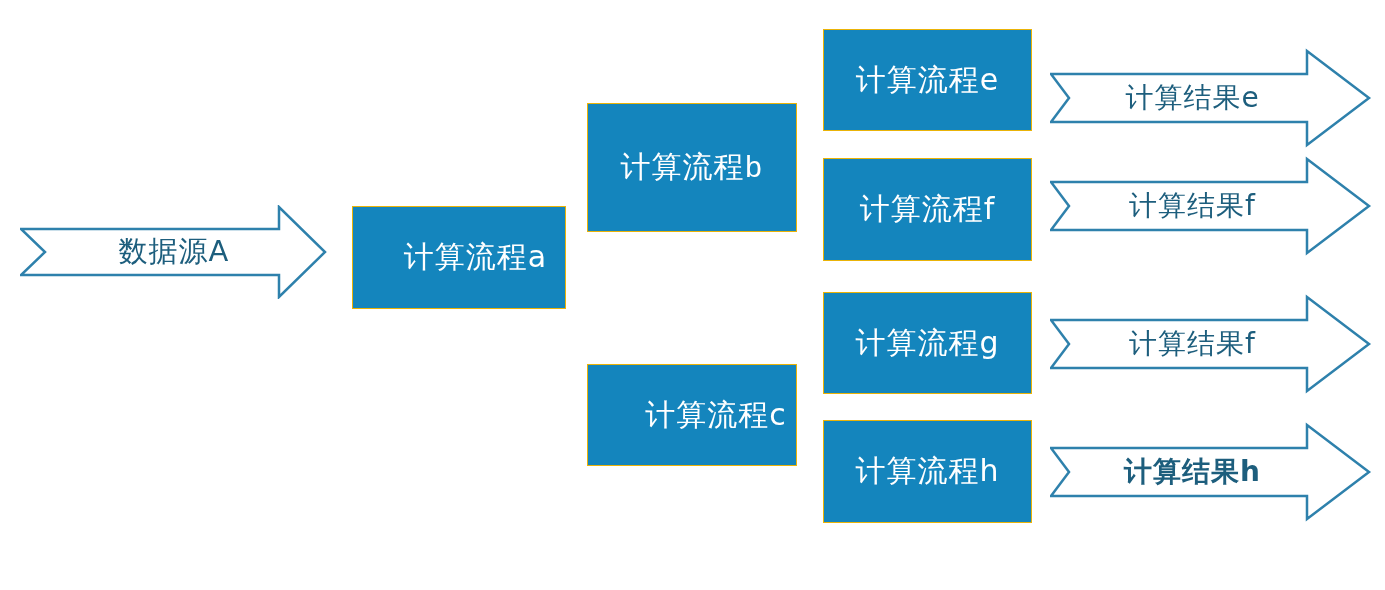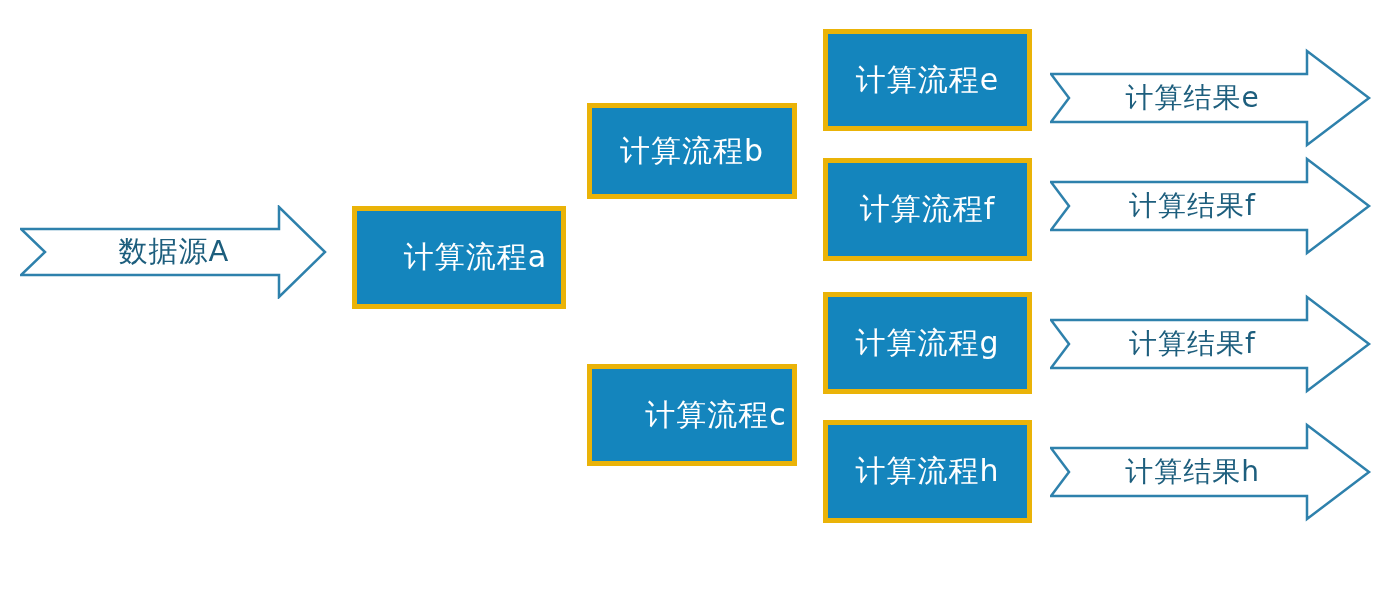--- a/index.html
+++ b/index.html
@@ -12,32 +12,32 @@
     position: relative;
     width: 1385px;
     height: 590px;
     background: #ffffff;
     overflow: hidden;
   }
   
   .node {
     position: absolute;
     background: #1485BD;
-    border: 5px solid #eab308;
+    border: 1px solid #eab308;
     box-sizing: border-box;
     color: #ffffff;
     display: flex;
     align-items: center;
     justify-content: center;
     font-size: 30px;
     letter-spacing: 1px;
     white-space: nowrap;
   }
   .node-a { left: 352px; top: 206px; width: 214px; height: 103px; padding-left: 33px; }
-  .node-b { left: 587px; top: 103px; width: 210px; height: 96px; }
+  .node-b { left: 587px; top: 103px; width: 210px; height: 129px; font-family: Liberation Mono, monospace; }
   .node-c { left: 587px; top: 364px; width: 210px; height: 102px; padding-left: 48px; }
   .node-e { left: 823px; top: 29px;  width: 209px; height: 102px; }
   .node-f { left: 823px; top: 158px; width: 209px; height: 103px; }
   .node-g { left: 823px; top: 292px; width: 209px; height: 102px; }
   .node-h { left: 823px; top: 420px; width: 209px; height: 103px; }
 
   
   .arrow {
     position: absolute;
   }
@@ -63,21 +63,21 @@
     color: #1D5E7D;
     font-size: 28px;
     letter-spacing: 1px;
     white-space: nowrap;
   }
   .arrow-source { left: 20px; top: 205px; width: 308px; height: 94px; text-decoration: underline; }
   .arrow-source .label { left: 0; width: 100%; font-size: 29px; }
   .arrow-e { left: 1050px; top: 48px;  width: 322px; height: 100px; }
   .arrow-f { left: 1050px; top: 156px; width: 322px; height: 100px; }
   .arrow-g { left: 1050px; top: 294px; width: 322px; height: 100px; }
-  .arrow-h { left: 1050px; top: 422px; width: 322px; height: 100px; }
+  .arrow-h { left: 1050px; top: 422px; width: 322px; height: 100px; font-weight: bold; }
   .arrow-result .label { left: 0; width: 285px; }
 </style>
 </head>
 <body>
 
 <div class="stage">
 
   <div class="arrow arrow-source">
     <svg viewBox="0 0 308 94" preserveAspectRatio="none">
       <polygon class="shape" points="1,24 259,24 259,2 305,47 259,92 259,70 1,70 25,47"></polygon>

